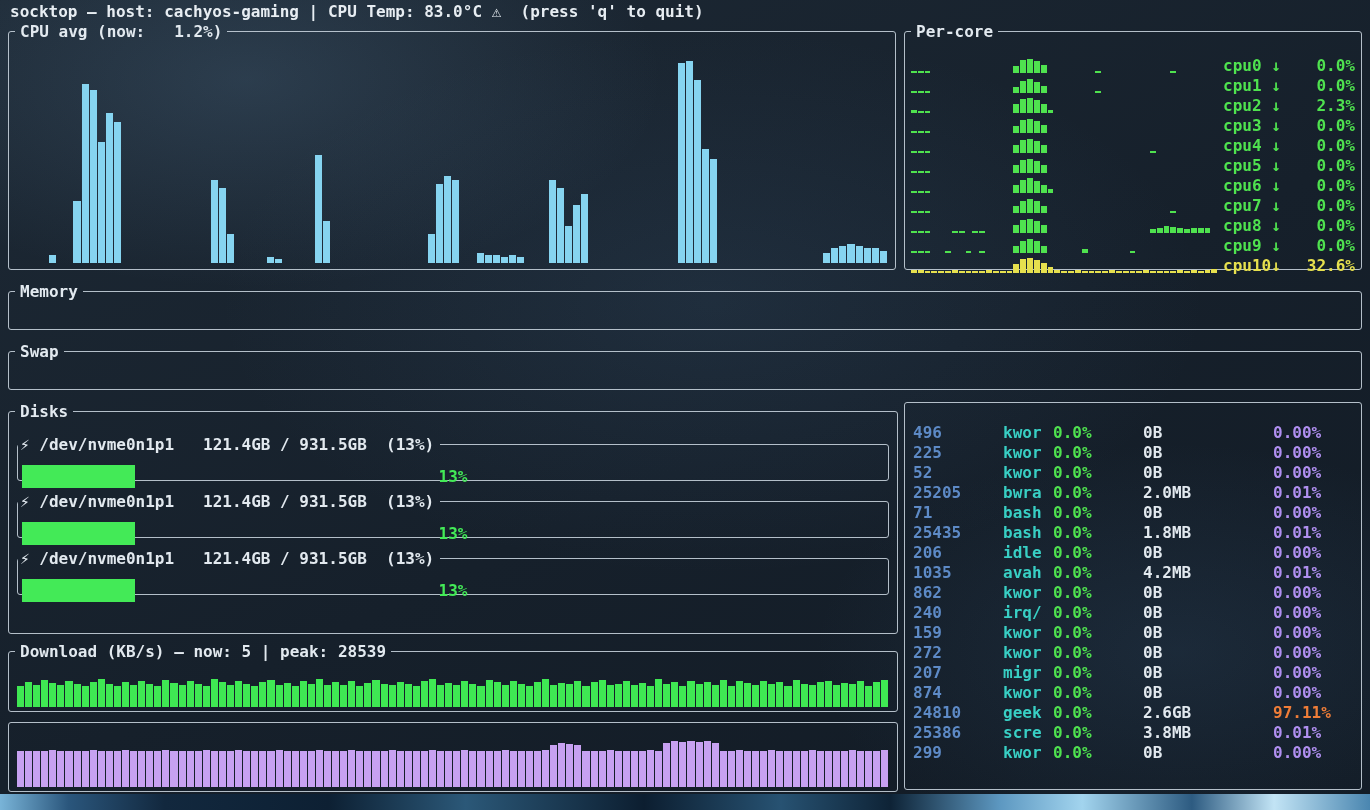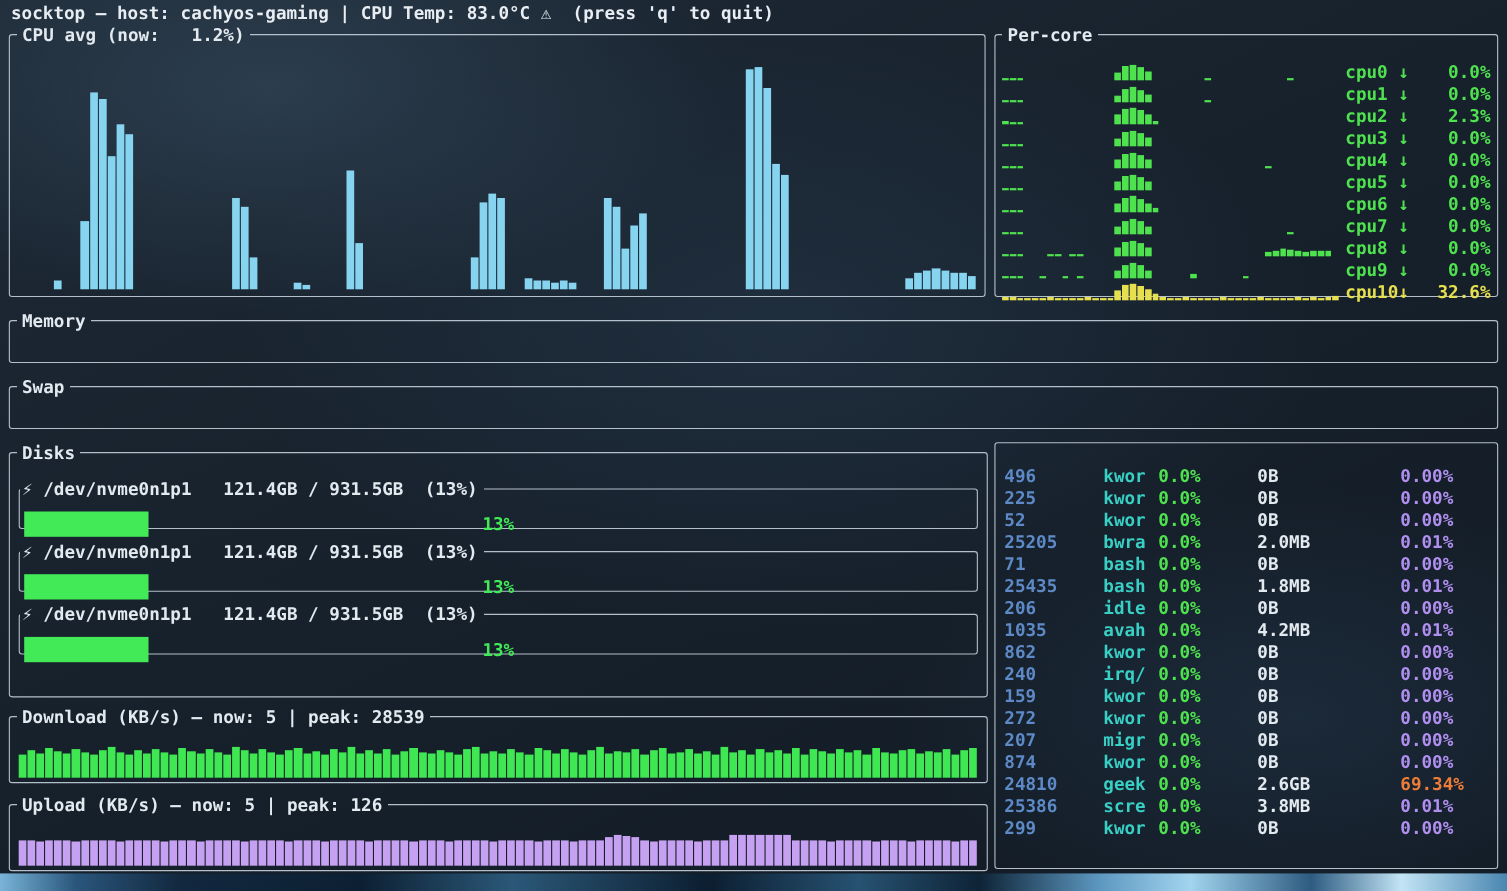--- a/index.html
+++ b/index.html
@@ -804,21 +804,21 @@
         <div class="proc-row"><span>71</span><span>bash</span><span>0.0%</span><span>0B</span><span>0.00%</span></div>
         <div class="proc-row"><span>25435</span><span>bash</span><span>0.0%</span><span>1.8MB</span><span>0.01%</span></div>
         <div class="proc-row"><span>206</span><span>idle</span><span>0.0%</span><span>0B</span><span>0.00%</span></div>
         <div class="proc-row"><span>1035</span><span>avah</span><span>0.0%</span><span>4.2MB</span><span>0.01%</span></div>
         <div class="proc-row"><span>862</span><span>kwor</span><span>0.0%</span><span>0B</span><span>0.00%</span></div>
         <div class="proc-row"><span>240</span><span>irq/</span><span>0.0%</span><span>0B</span><span>0.00%</span></div>
         <div class="proc-row"><span>159</span><span>kwor</span><span>0.0%</span><span>0B</span><span>0.00%</span></div>
         <div class="proc-row"><span>272</span><span>kwor</span><span>0.0%</span><span>0B</span><span>0.00%</span></div>
         <div class="proc-row"><span>207</span><span>migr</span><span>0.0%</span><span>0B</span><span>0.00%</span></div>
         <div class="proc-row"><span>874</span><span>kwor</span><span>0.0%</span><span>0B</span><span>0.00%</span></div>
-        <div class="proc-row hl"><span>24810</span><span>geek</span><span>0.0%</span><span>2.6GB</span><span>69.34%</span></div>
+        <div class="proc-row hl"><span>24810</span><span>geek</span><span>0.0%</span><span>2.6GB</span><span>97.11%</span></div>
         <div class="proc-row"><span>25386</span><span>scre</span><span>0.0%</span><span>3.8MB</span><span>0.01%</span></div>
         <div class="proc-row"><span>299</span><span>kwor</span><span>0.0%</span><span>0B</span><span>0.00%</span></div>
       </div>
   </div>
 </fieldset>
 
 <fieldset class="panel" id="download-panel">
   <legend>Download (KB/s) — now: 5 | peak: 28539</legend>
   <div class="chart" id="download-chart">
       <div class="bar" style="background: rgb(63, 232, 83); height: 70%; min-height: 2px;"></div>
@@ -926,21 +926,20 @@
       <div class="bar" style="background: rgb(63, 232, 83); height: 80%; min-height: 2px;"></div>
       <div class="bar" style="background: rgb(63, 232, 83); height: 76%; min-height: 2px;"></div>
       <div class="bar" style="background: rgb(63, 232, 83); height: 86%; min-height: 2px;"></div>
       <div class="bar" style="background: rgb(63, 232, 83); height: 70%; min-height: 2px;"></div>
       <div class="bar" style="background: rgb(63, 232, 83); height: 84%; min-height: 2px;"></div>
       <div class="bar" style="background: rgb(63, 232, 83); height: 90%; min-height: 2px;"></div>
     </div>
 </fieldset>
 
 <fieldset class="panel" id="upload-panel">
-  <legend>Upload (KB/s) — now: 5 | peak: 126</legend>
   <div class="chart" id="upload-chart">
       <div class="bar" style="background: rgb(199, 161, 241); height: 76%; min-height: 2px;"></div>
       <div class="bar" style="background: rgb(199, 161, 241); height: 76%; min-height: 2px;"></div>
       <div class="bar" style="background: rgb(199, 161, 241); height: 75%; min-height: 2px;"></div>
       <div class="bar" style="background: rgb(199, 161, 241); height: 76%; min-height: 2px;"></div>
       <div class="bar" style="background: rgb(199, 161, 241); height: 77%; min-height: 2px;"></div>
       <div class="bar" style="background: rgb(199, 161, 241); height: 76%; min-height: 2px;"></div>
       <div class="bar" style="background: rgb(199, 161, 241); height: 75%; min-height: 2px;"></div>
       <div class="bar" style="background: rgb(199, 161, 241); height: 76%; min-height: 2px;"></div>
       <div class="bar" style="background: rgb(199, 161, 241); height: 76%; min-height: 2px;"></div>

